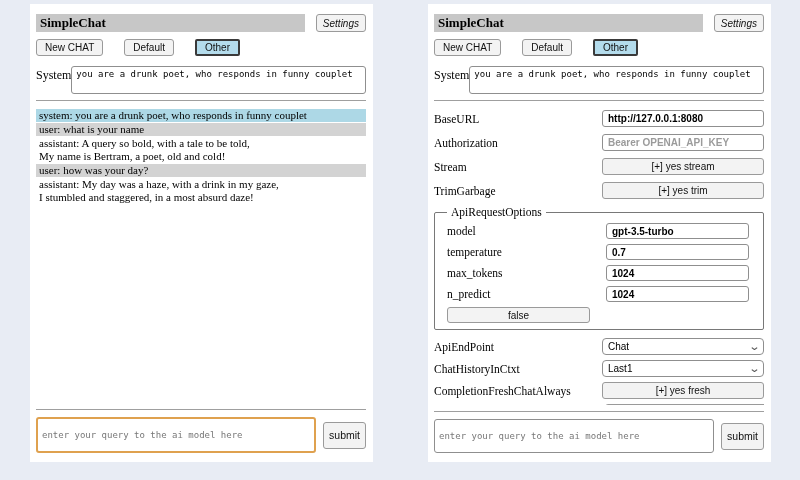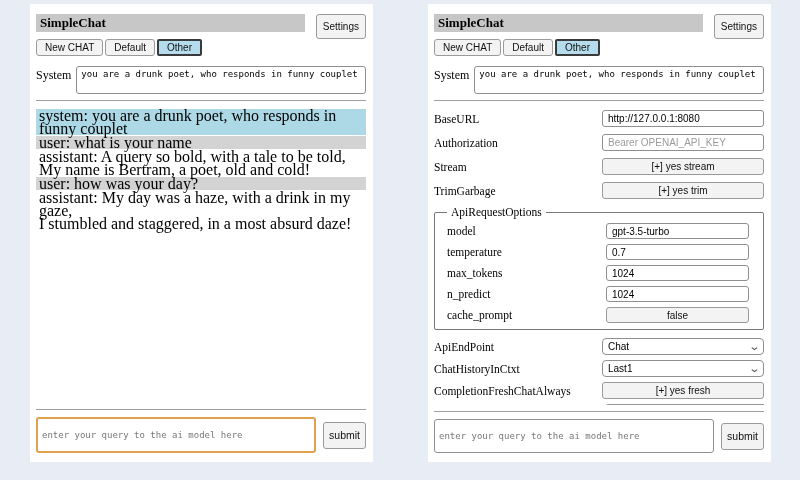--- a/index.html
+++ b/index.html
@@ -23,55 +23,55 @@
   .title-bar {
     flex: 1; background: #c7c7c7;
     font-weight: 700; font-size: 13px; line-height: 18px;
     padding: 0 4px; color: #000;
   }
   button {
     font-family: "Liberation Sans", sans-serif;
     background: #f3f3f3; border: 1px solid #9a9a9a; border-radius: 3px;
     font-size: 10px; color: #111; padding: 0 6px; cursor: pointer;
   }
-  .settings-button { height: 25px; }
-
-  
-  .sessions-row { display: flex; gap: 2px; margin-top: 7px; flex: none; }
+  .settings-button { height: 18px; font-style: italic; }
+
+  
+  .sessions-row { display: flex; gap: 21px; margin-top: 7px; flex: none; }
   .session-button { height: 17px; padding: 0 8px; }
   .session-button.active { background: #b4dcec; border: 2px solid #3a3a3a; border-radius: 2px; }
 
   
-  .system-row { display: flex; gap: 5px; margin-top: 10px; flex: none; }
+  .system-row { display: flex; margin-top: 10px; flex: none; }
   .system-label { font-size: 12px; margin-top: 2px; flex: none; }
   .system-input {
     flex: 1; height: 28px; resize: none;
     font-family: "DejaVu Sans Mono", monospace; font-size: 9px; line-height: 11px;
     border: 1px solid #8f8f8f; border-radius: 3px; padding: 2px 4px; color: #000;
     outline: none; overflow: hidden;
   }
 
   hr.separator { border: none; border-top: 1px solid #9f9f9f; margin: 6px 0 0; flex: none; }
 
   
   .chat-area { flex: 1; margin-top: 8px; overflow: hidden; }
-  .msg { font-size: 16px; line-height: 13px; padding: 0 3px; margin-bottom: 1px; white-space: pre-line; color: #000; }
+  .msg { font-size: 11px; line-height: 13px; padding: 0 3px; margin-bottom: 1px; white-space: pre-line; color: #000; }
   .msg.system { background: #add8e6; }
   .msg.user { background: #d3d3d3; }
   .msg.assistant { background: transparent; }
 
   
   .settings-area { flex: 1; margin-top: 9px; overflow: hidden; }
   .srow { display: flex; align-items: center; margin-bottom: 7px; }
   .slabel { flex: 1; font-size: 11.5px; white-space: nowrap; color: #000; }
   .control { width: 162px; height: 17px; flex: none; }
   input.control {
     font-family: "Liberation Sans", sans-serif; font-size: 10px;
     border: 1px solid #8f8f8f; border-radius: 3px; padding: 0 5px; color: #000;
-    outline: none; background: #fff;
+    outline: none; background: #fff; font-weight: bold;
   }
   input.control::placeholder { color: #9b9b9b; }
   button.control { font-size: 10px; }
   .select {
     width: 162px; height: 17px; flex: none;
     border: 1px solid #8f8f8f; border-radius: 4px; background: #fff;
     display: flex; align-items: center; justify-content: space-between;
     padding: 0 4px 0 5px;
     font-family: "Liberation Sans", sans-serif; font-size: 10px; color: #000;
     cursor: pointer;
@@ -201,21 +201,20 @@
           <span class="slabel">max_tokens</span>
           <input class="control" spellcheck="false" value="1024" style="">
         </div>
 
         <div class="srow">
           <span class="slabel">n_predict</span>
           <input class="control" spellcheck="false" value="1024" style="">
         </div>
 
         <div class="srow">
-          <span class="slabel">cache_prompt</span>
           <button class="control">false</button>
         </div>
       </fieldset>
 
       <div class="srow tight">
         <span class="slabel">ApiEndPoint</span>
         <div class="select">
           <span>Chat</span>
           <span class="chev">⌄</span>
         </div>

